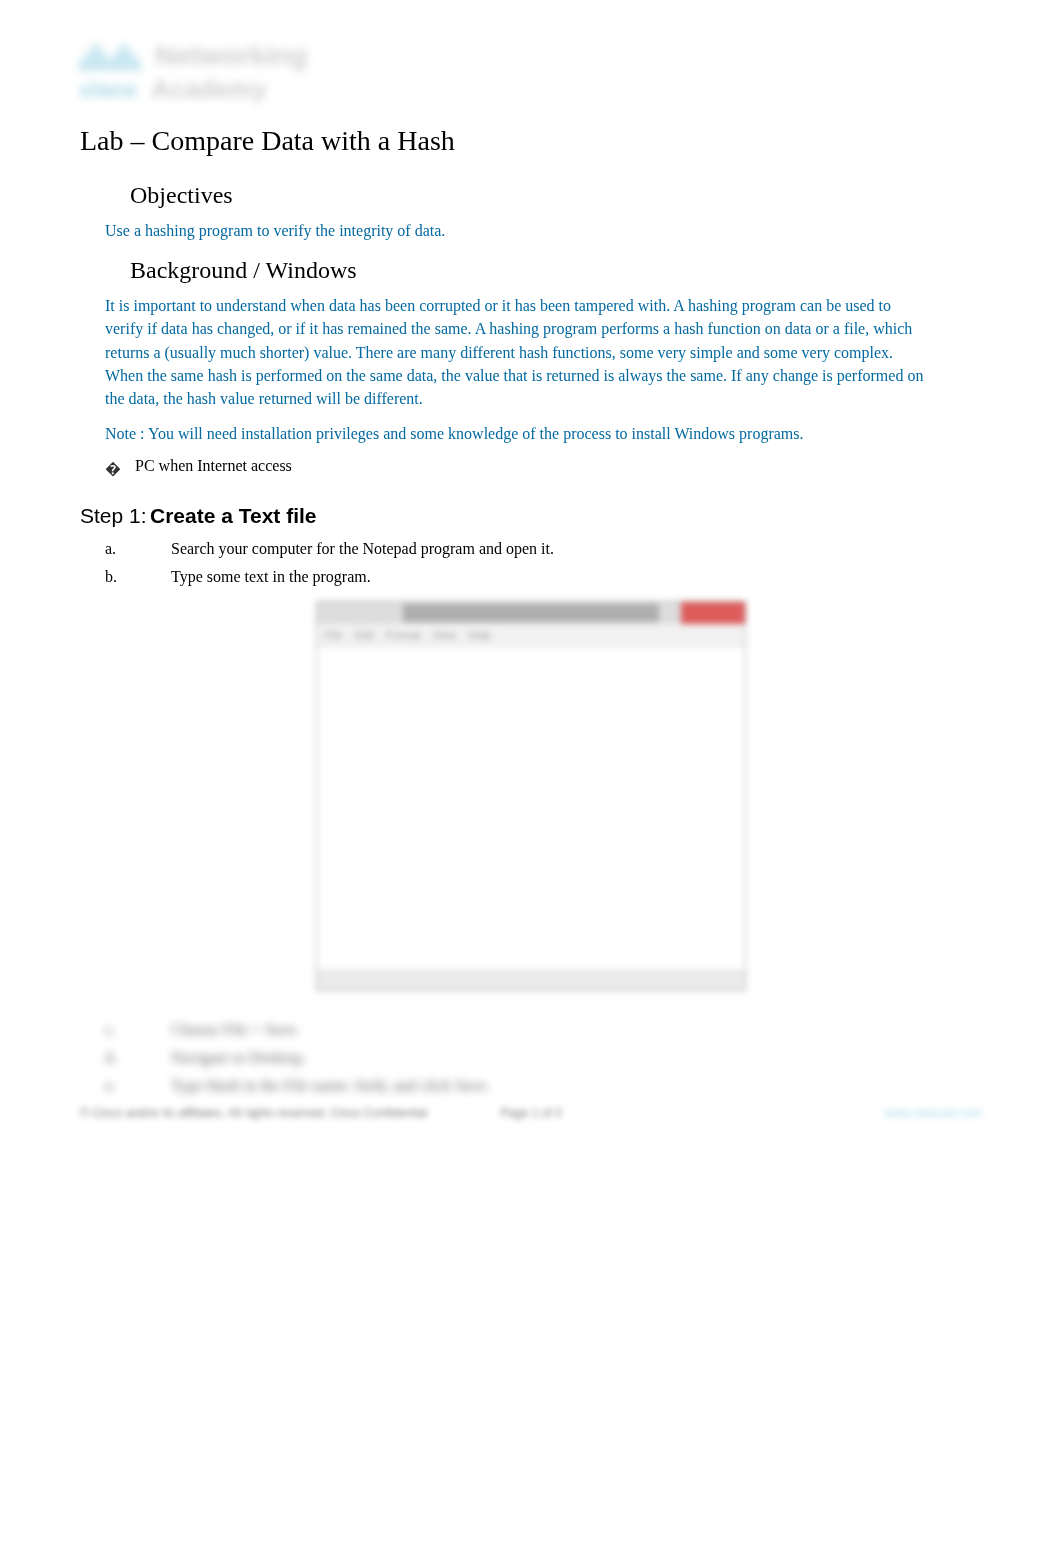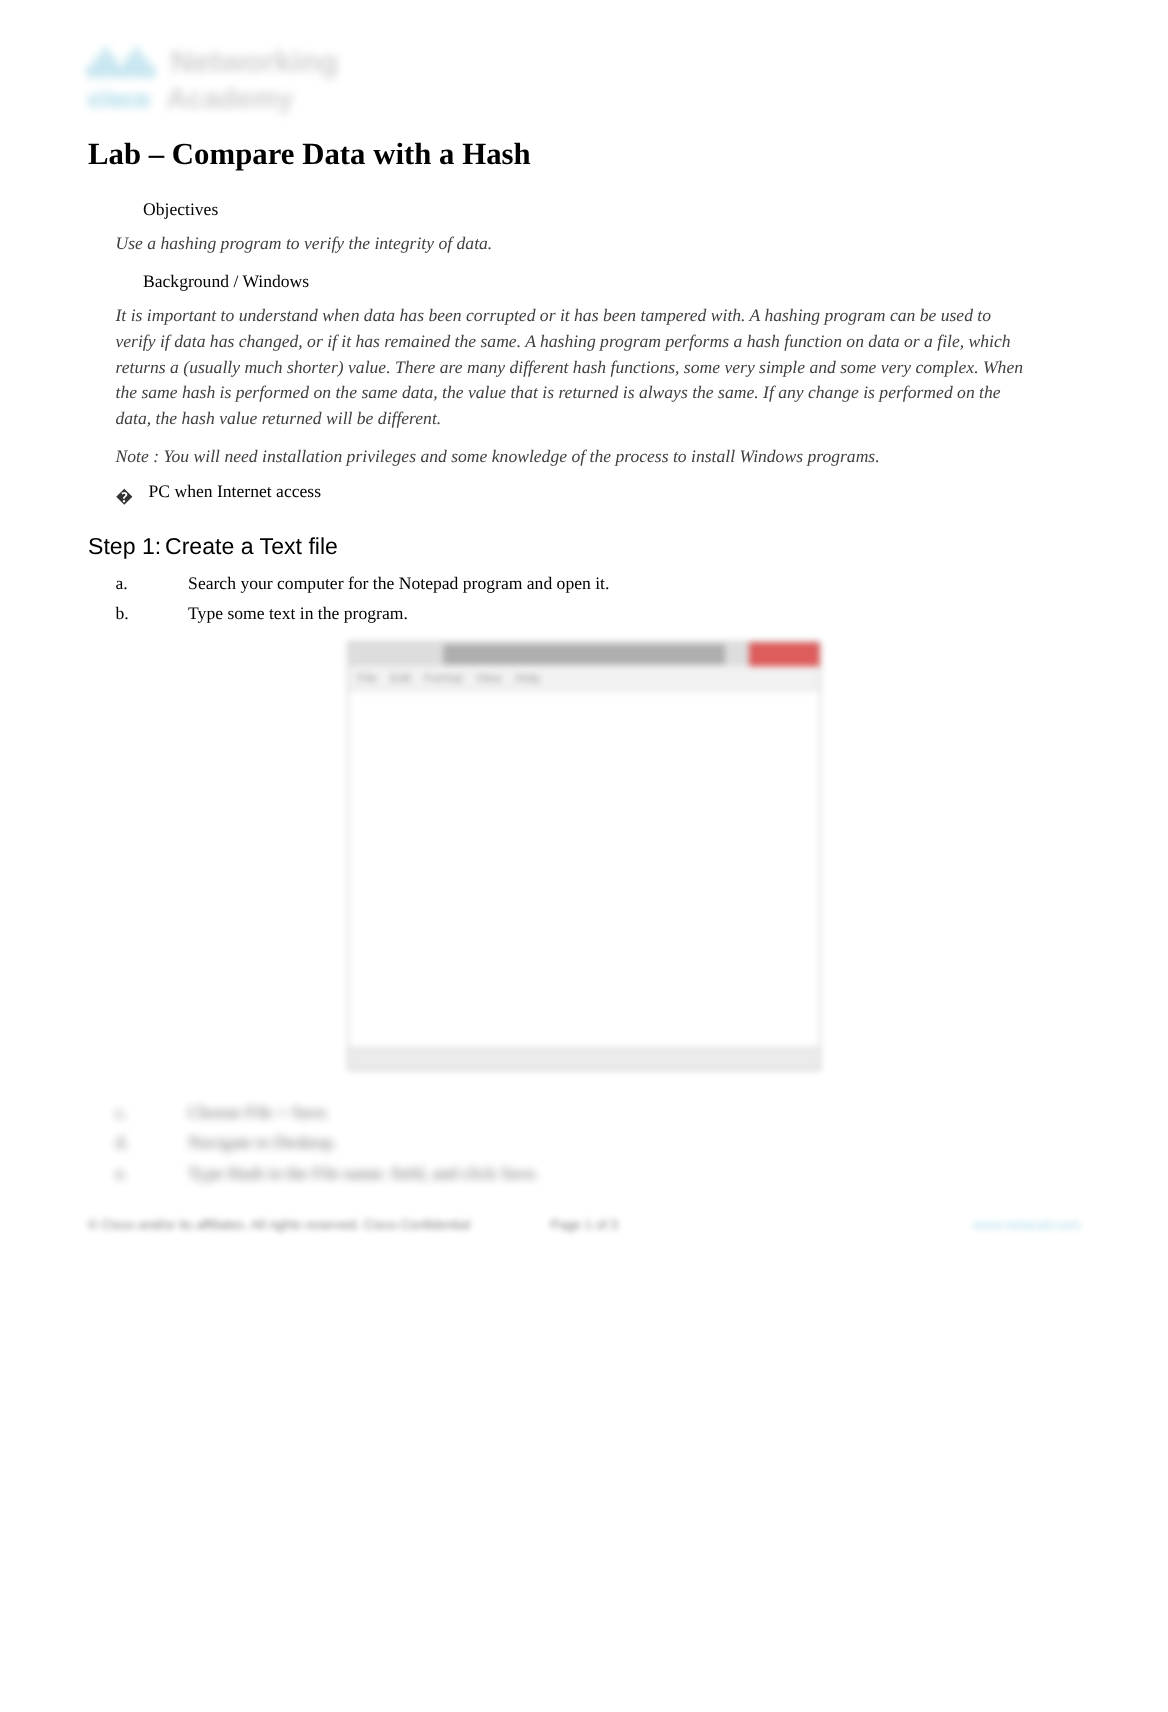--- a/index.html
+++ b/index.html
@@ -55,43 +55,42 @@
       font-size: 22px;
     }
     .logo-text-gray {
       font-family: Arial, sans-serif;
       font-weight: bold;
       color: #b0b0b0;
       font-size: 26px;
     }
     h1 {
       font-family: Georgia, 'Times New Roman', serif;
-      font-weight: bold;
+      font-weight: normal;
       font-size: 28px;
       margin-bottom: 25px;
       color: #000;
     }
     h2 {
       font-family: Georgia, 'Times New Roman', serif;
       font-weight: normal;
-      font-size: 16px;
+      font-size: 24px;
       margin-left: 50px;
       margin-bottom: 10px;
       margin-top: 15px;
       color: #000;
     }
     .body-text {
       font-family: Georgia, 'Times New Roman', serif;
       font-size: 16px;
       line-height: 1.45;
       margin-left: 25px;
       margin-right: 50px;
       margin-bottom: 12px;
-      color: #404040;
-      font-style: italic;
+      color: #0369a1;
     }
     .bullet-row {
       display: flex;
       margin-left: 25px;
       margin-bottom: 8px;
       font-size: 16px;
     }
     .bullet-marker {
       width: 30px;
       font-family: Arial, sans-serif;
@@ -102,20 +101,21 @@
       margin-top: 25px;
       margin-bottom: 12px;
       font-family: Arial, sans-serif;
       font-size: 21px;
     }
     .step-label {
       width: 70px;
     }
     .step-title {
       flex: 1;
+      font-weight: bold;
     }
     .list-row {
       display: flex;
       margin-left: 25px;
       margin-bottom: 10px;
       font-size: 16px;
       font-family: Georgia, 'Times New Roman', serif;
     }
     .list-marker {
       width: 30px;

